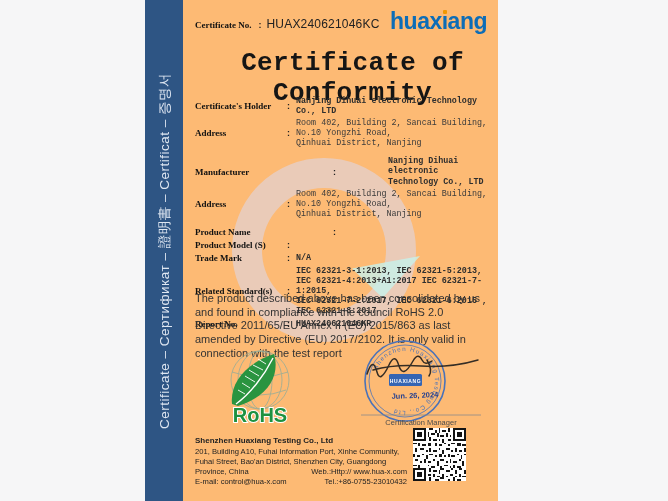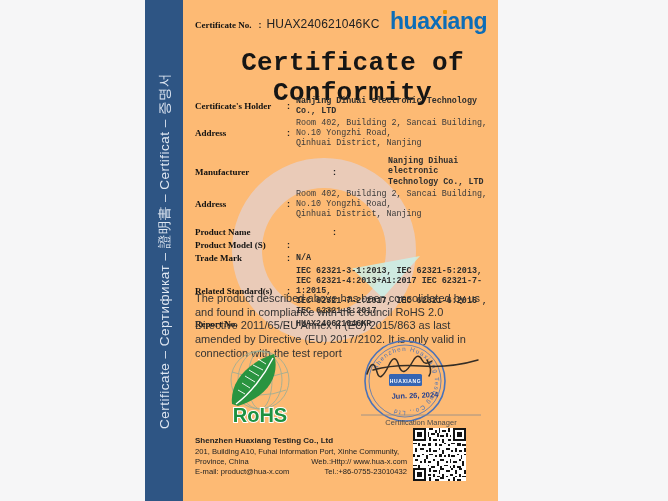--- a/index.html
+++ b/index.html
@@ -179,26 +179,27 @@
           <path d="M20 34 q22 -6 48 -4 q30 2 57 -6"></path>
           <path d="M74 24 q6 10 2 16"></path>
         </g>
         <line x1="8" y1="79" x2="128" y2="79" stroke="#8a8a8a" stroke-width="0.8"></line>
         <text x="68" y="89" text-anchor="middle" font-size="7.5" fill="#4a4a4a" font-family="Liberation Sans, sans-serif">Certification Manager</text>
       </svg>
 
       <div class="footer">
         <div class="company">Shenzhen Huaxiang Testing Co., Ltd</div>
         <div>201, Building A10, Fuhai Information Port, Xinhe Community,</div>
+        <div>Fuhai Street, Bao'an District, Shenzhen City, Guangdong</div>
         <div class="split">
           <span>Province, China</span>
           <span>Web.:Http:// www.hua-x.com</span>
         </div>
         <div class="split">
-          <span>E-mail: product@hua-x.com</span>
+          <span>E-mail: control@hua-x.com</span>
           <span>Tel.:+86-0755-23010432</span>
         </div>
       </div>
 
       <svg class="qr" viewBox="0 0 29 29" shape-rendering="crispEdges">
         <rect x="0" y="0" width="29" height="29" fill="#ffffff"></rect>
         <g fill="#141414">
           <rect x="0" y="0" width="7" height="7"></rect>
             <rect x="1" y="1" width="5" height="5" fill="#fff"></rect>
             <rect x="2" y="2" width="3" height="3"></rect>

